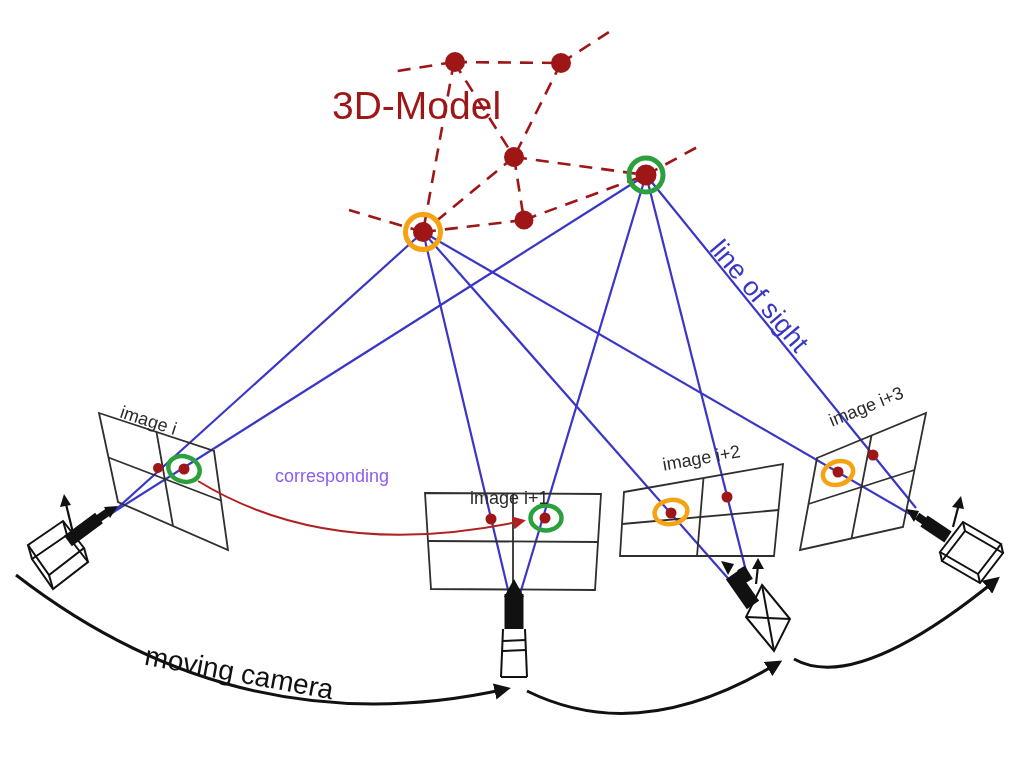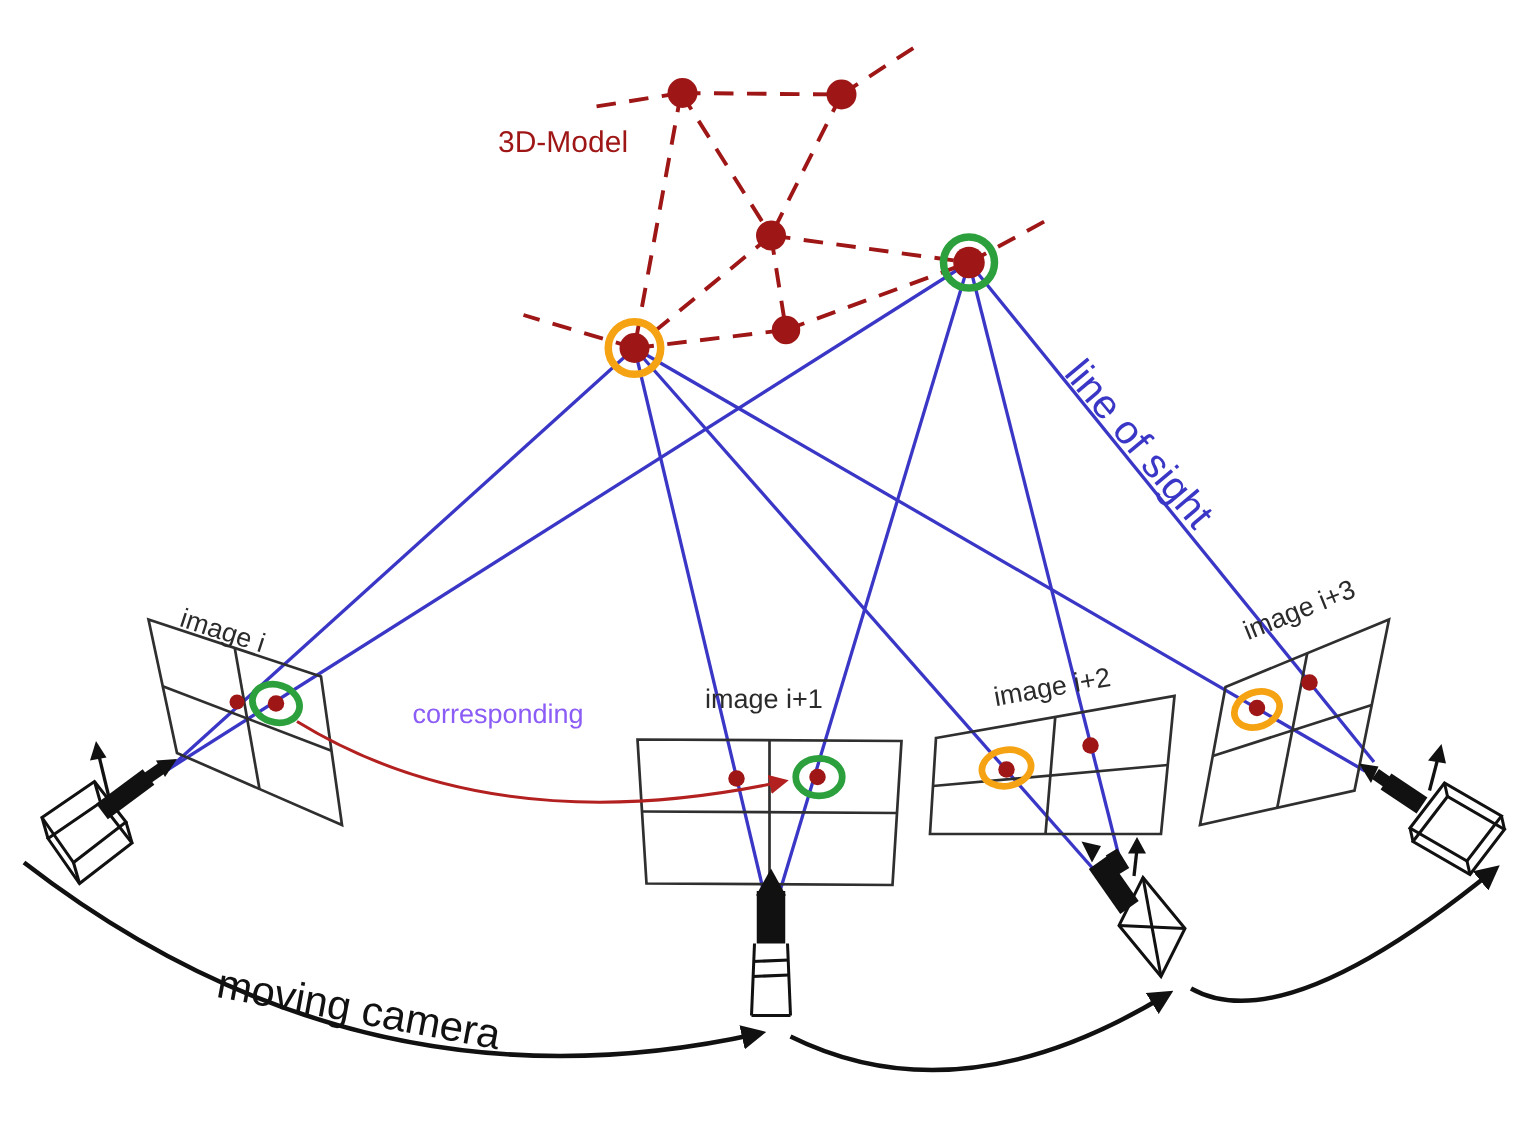--- a/index.html
+++ b/index.html
@@ -1,27 +1,27 @@
 <!DOCTYPE html>
 <html><head>
 <meta charset="utf-8">
 <style>
   html,body{margin:0;padding:0;background:#fff;}
   .stage{position:relative;width:1024px;height:765px;background:#ffffff;overflow:hidden;
          font-family:"Liberation Sans",sans-serif;}
   .stage svg{position:absolute;left:0;top:0;}
   .lbl{position:absolute;white-space:nowrap;}
-  .lbl-model{left:332px;top:84px;font-size:20px;color:#9e1616;}
+  .lbl-model{left:332px;top:84px;font-size:39px;color:#9e1616;}
   .lbl-sight{left:727px;top:234px;font-size:27px;color:#3a36c6;
              transform:rotate(50deg);transform-origin:0 0;}
   .lbl-corr{left:252px;top:466px;width:160px;text-align:center;
             font-size:18px;line-height:1.12;color:#8b5cf6;}
   .lbl-img{font-size:18px;color:#2b2b2b;}
   .lbl-img-i{left:124px;top:402px;transform:rotate(18deg);transform-origin:0 0;}
-  .lbl-img-i1{left:470px;top:456px;}
+  .lbl-img-i1{left:470px;top:488px;}
   .lbl-img-i2{left:661px;top:455px;transform:rotate(-10deg);transform-origin:0 0;}
   .lbl-img-i3{left:826px;top:412px;transform:rotate(-22deg);transform-origin:0 0;}
   .lbl-moving{left:148px;top:640px;font-size:28px;color:#111;
               transform:rotate(10.5deg);transform-origin:0 0;}
 </style>
 </head>
 <body>
 
 <div class="stage">
 

